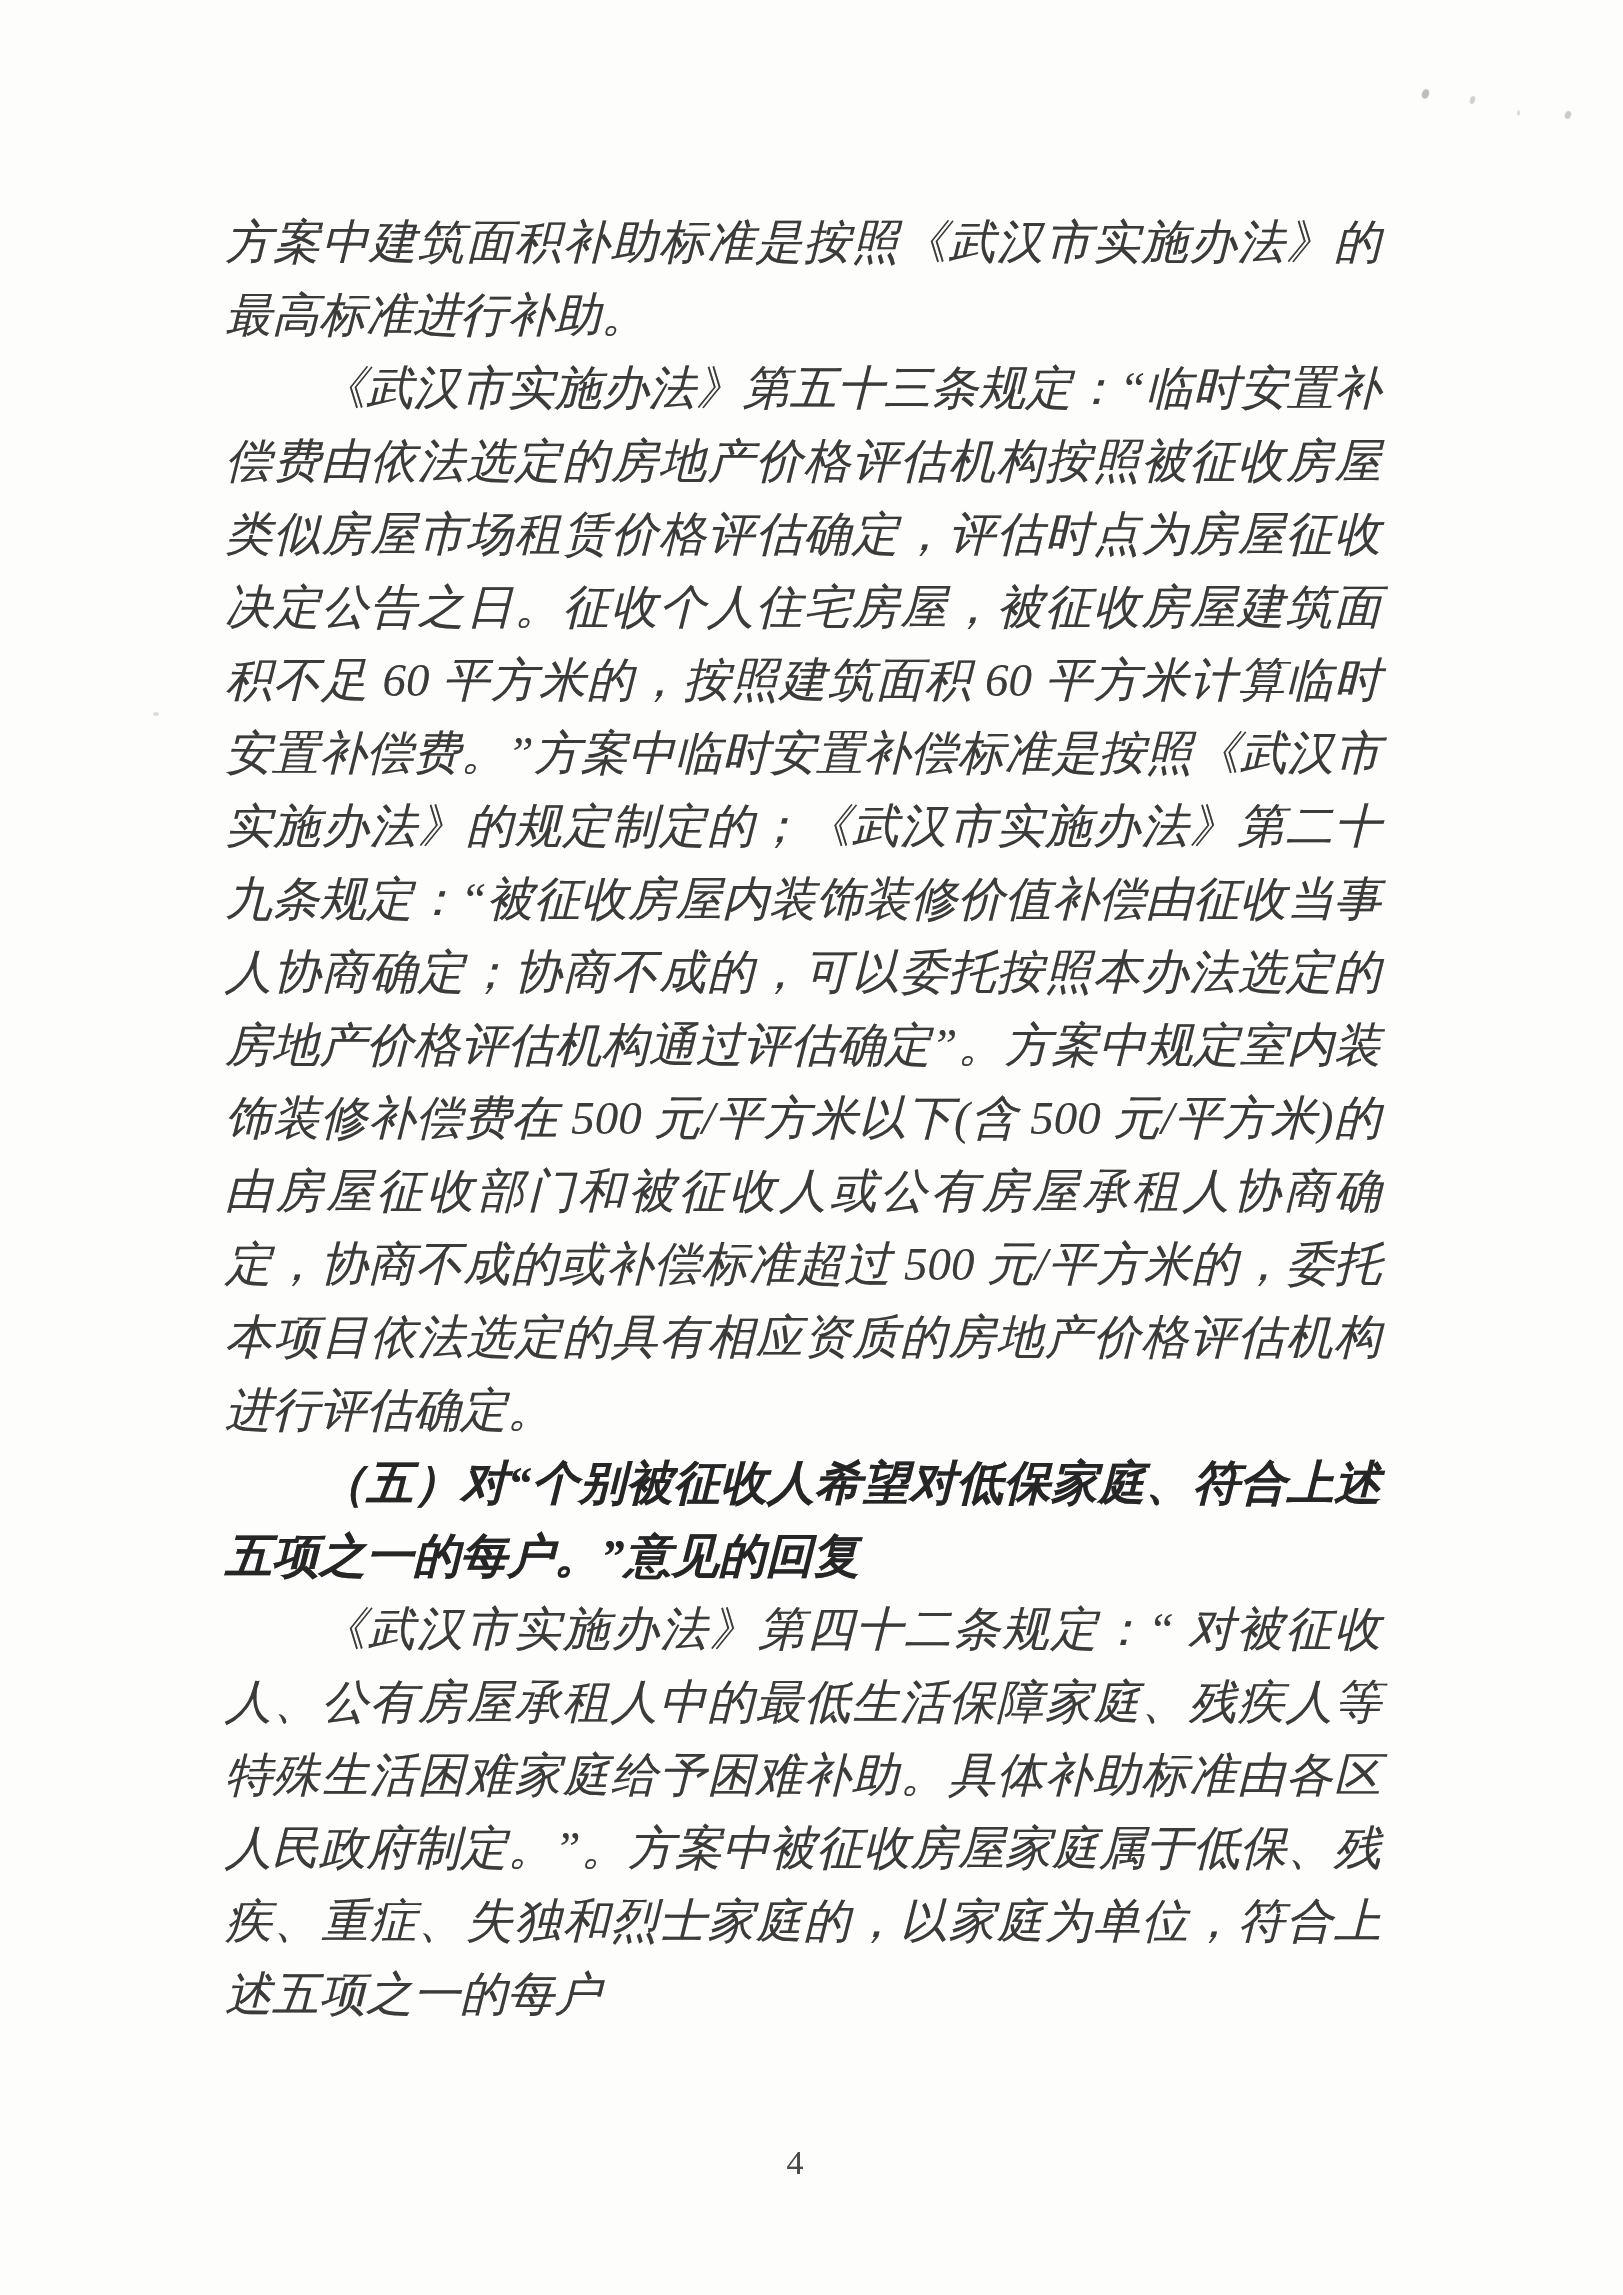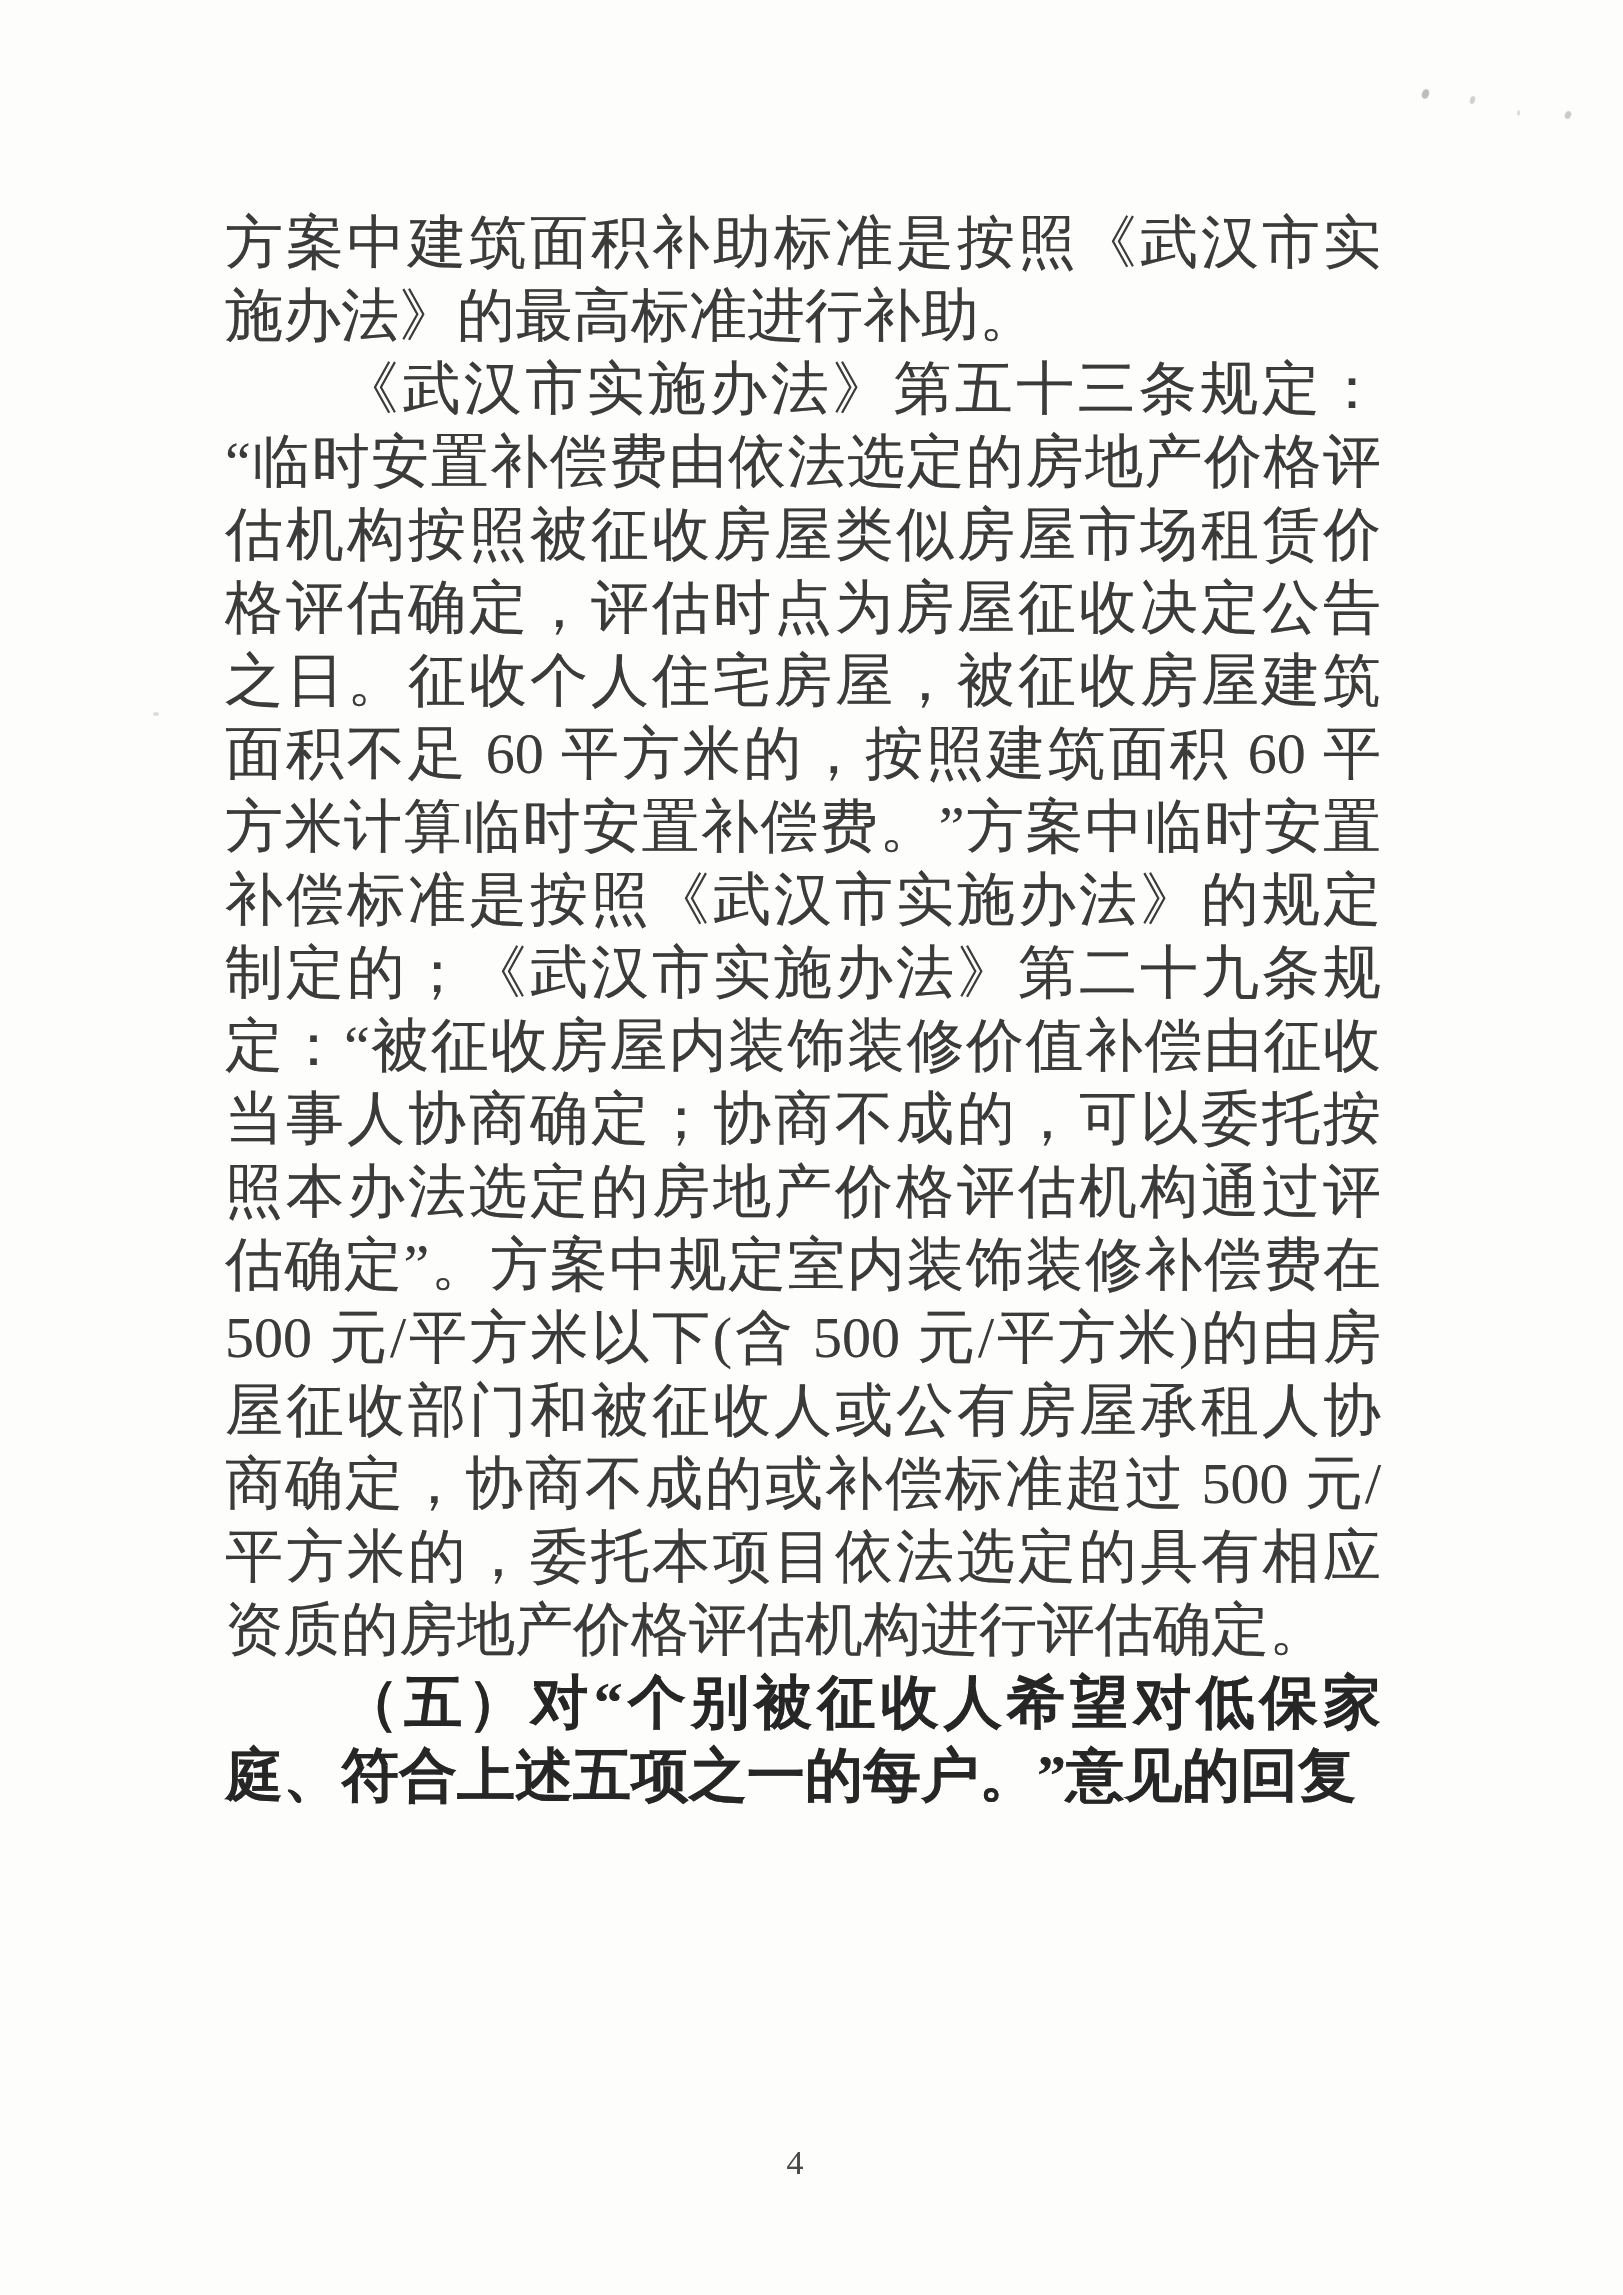--- a/index.html
+++ b/index.html
@@ -18,27 +18,28 @@
   
   .text-block {
     position: absolute;
     left: 225px;
     top: 206px;
     width: 1156px;
   }
   .para {
     margin: 0;
     padding: 0;
-    font-size: 58px;
+    font-size: 47px;
     line-height: 73px;
     color: #3b3b3b;
     text-align: justify;
     letter-spacing: 0px;
     text-shadow: 0 0 0.5px rgba(70,70,70,0.45);
     word-break: break-all;
+    font-style: italic;
   }
   .para.indent { text-indent: 2em; }
   .para.heading {
     font-weight: 700;
     color: #262626;
     text-shadow: 0 0 0.5px rgba(35,35,35,0.55);
   }
   
   .page-number {
     position: absolute;
@@ -73,18 +74,19 @@
   <span class="speck s1"></span>
   <span class="speck s2"></span>
   <span class="speck s3"></span>
   <span class="speck s4"></span>
   <span class="speck s5"></span>
 
   <div class="text-block">
       <p class="para">方案中建筑面积补助标准是按照《武汉市实施办法》的最高标准进行补助。</p>
       <p class="para indent">《武汉市实施办法》第五十三条规定：“临时安置补偿费由依法选定的房地产价格评估机构按照被征收房屋类似房屋市场租赁价格评估确定，评估时点为房屋征收决定公告之日。征收个人住宅房屋，被征收房屋建筑面积不足 60 平方米的，按照建筑面积 60 平方米计算临时安置补偿费。”方案中临时安置补偿标准是按照《武汉市实施办法》的规定制定的；《武汉市实施办法》第二十九条规定：“被征收房屋内装饰装修价值补偿由征收当事人协商确定；协商不成的，可以委托按照本办法选定的房地产价格评估机构通过评估确定”。方案中规定室内装饰装修补偿费在 500 元/平方米以下(含 500 元/平方米)的由房屋征收部门和被征收人或公有房屋承租人协商确定，协商不成的或补偿标准超过 500 元/平方米的，委托本项目依法选定的具有相应资质的房地产价格评估机构进行评估确定。</p>
       <p class="para heading indent">（五）对“个别被征收人希望对低保家庭、符合上述五项之一的每户。”意见的回复</p>
+      <p class="para indent">《武汉市实施办法》第四十二条规定：“ 对被征收人、公有房屋承租人中的最低生活保障家庭、残疾人等特殊生活困难家庭给予困难补助。具体补助标准由各区人民政府制定。”。方案中被征收房屋家庭属于低保、残疾、重症、失独和烈士家庭的，以家庭为单位，符合上述五项之一的每户</p>
     </div>
 
   <div class="page-number">4</div>
 
 </div>
 
 
 </body></html>

